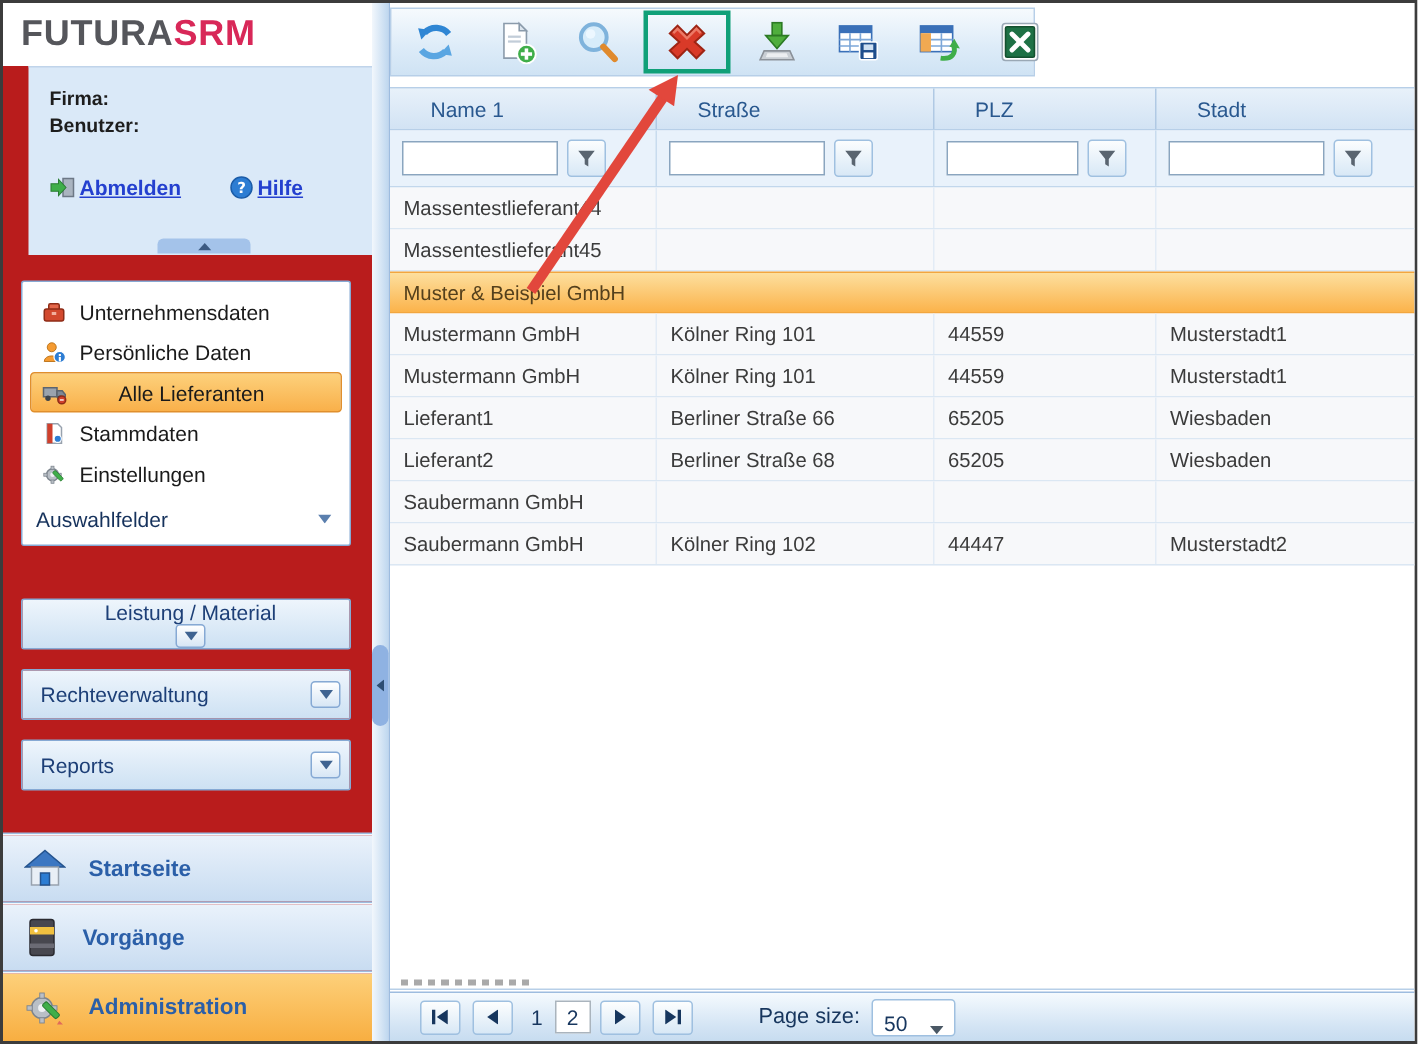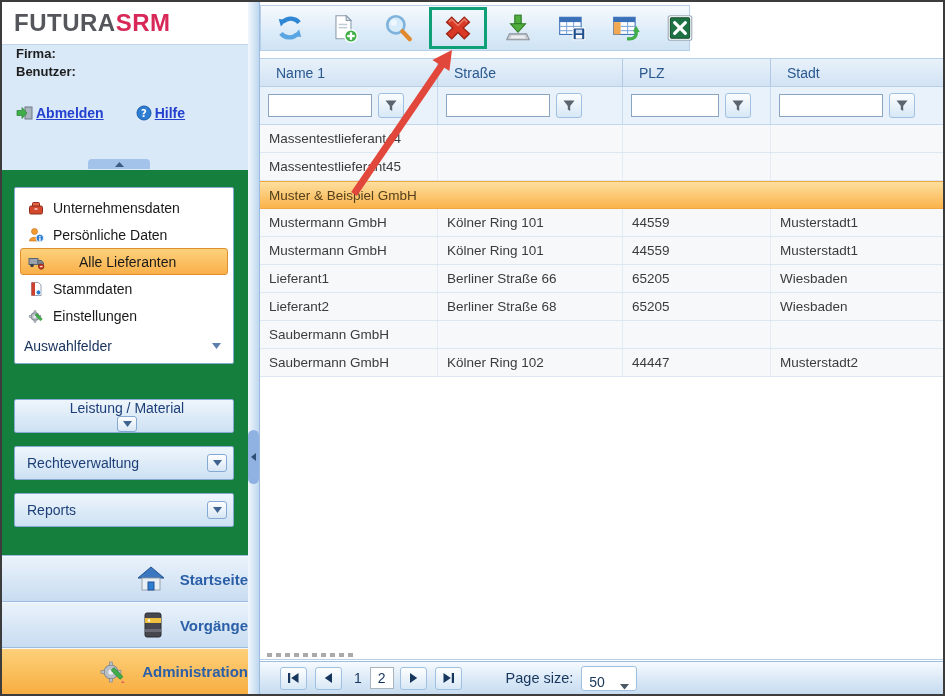--- a/index.html
+++ b/index.html
@@ -1,25 +1,25 @@
 <!DOCTYPE html>
 <html><head>
 <meta charset="utf-8">
 <style>
   * { margin:0; padding:0; box-sizing:border-box; }
   body { background:#e8e8e8; font-family:"Liberation Sans", sans-serif; }
   .frame { position:relative; width:945px; height:696px; border:2px solid #3c3c3c; background:#fff; overflow:hidden; }
 
   
-  .sidebar { position:absolute; left:0; top:0; bottom:0; width:246px; background:#15803d; }
+  .sidebar { position:absolute; left:0; top:0; bottom:0; width:246px; background:#b91c1c; }
   .logo-bar { height:42px; background:#fff; display:flex; align-items:center; padding-left:12px;
               font-size:24px; font-weight:bold; letter-spacing:.5px; }
   .logo-primary { color:#55565b; } .logo-accent { color:#d82858; }
 
-  .user-panel { position:relative; height:126px; background:#dae9f8; border-top:1px solid #c0d4ea; padding:0 0 0 14px; }
+  .user-panel { position:relative; height:126px; background:#dae9f8; border-top:1px solid #c0d4ea; padding:12px 0 0 14px;margin-left:17px; }
   .user-label { font-size:13px; font-weight:bold; color:#1d1d1d; line-height:18px; }
   .links-row { display:flex; gap:32px; margin-top:24px; align-items:center; }
   .app-link { display:flex; align-items:center; gap:3px; color:#2440cf; font-size:14px; font-weight:bold;
               text-decoration:underline; cursor:pointer; }
   .collapse-h { position:absolute; bottom:1px; left:86px; width:62px; height:10px; background:#a4c3ea;
                 border-radius:4px 4px 0 0; display:flex; align-items:center; justify-content:center; cursor:pointer; }
 
   .nav-box { position:absolute; left:12px; top:185px; width:220px; background:#fff; border:1px solid #86a9d4; border-radius:2px; }
   .nav-box-header { display:flex; justify-content:space-between; align-items:center; padding:6px 6px 6px 12px;
                     background:linear-gradient(#eef5fc,#cfe2f4); border-bottom:1px solid #cdddf0;
@@ -33,21 +33,21 @@
   .nav-footer { display:flex; justify-content:space-between; align-items:center; padding:7px 12px 9px 9px;
                 font-size:14px; color:#16325c; cursor:pointer; }
 
   .acc-panel { position:absolute; left:12px; width:220px; height:34px; display:flex; justify-content:space-between;
                align-items:center; padding:0 6px 0 12px; background:linear-gradient(#eef5fc,#cde1f3);
                border:1px solid #86a9d4; border-radius:2px; color:#1d3f77; font-size:14px; cursor:pointer; }
 
   .bottom-nav { position:absolute; bottom:0; left:0; width:246px; border-top:1px solid #9dbcdf; }
   .bottom-item { height:46px; display:flex; align-items:center; gap:15px; padding-left:14px;
                  background:linear-gradient(#eaf2fb,#c8dcf1); border-top:1px solid #f3f8fd;
-                 border-bottom:1px solid #9dbcdf; color:#2b5fa8; font-size:15px; font-weight:bold; cursor:pointer;justify-content:flex-end; }
+                 border-bottom:1px solid #9dbcdf; color:#2b5fa8; font-size:15px; font-weight:bold; cursor:pointer; }
   .bottom-item.selected { background:linear-gradient(#fdd07a,#f8ae41); border-bottom:none; }
 
   
   .splitter { position:absolute; top:0; bottom:0; left:246px; width:12px;
               background:linear-gradient(90deg,#f2f7fc,#bed7ef); border-right:1px solid #9dbcdf; }
   .splitter-handle { position:absolute; top:428px; left:0; width:11px; height:54px; background:#8fb2e2;
                      border-radius:6px; display:flex; align-items:center; justify-content:center; cursor:pointer; }
 
   
   .main { position:absolute; left:258px; top:0; right:0; bottom:0; background:#fff; }
@@ -57,21 +57,21 @@
              display:flex; align-items:center; padding-left:14px; }
   .tool { width:32px; height:32px; margin-right:24px; display:flex; align-items:center; justify-content:center; cursor:pointer; }
   .highlight-box { border:3px solid #10a078; padding:2px 10px; margin:0 16px 0 -8px;
                    display:flex; align-items:center; justify-content:center; }
   .highlight-box .tool { margin-right:0; }
 
   .annotation-arrow { position:absolute; left:0; top:0; width:260px; height:220px; pointer-events:none; z-index:40; }
 
   .grid-head { position:absolute; left:0; top:56px; right:0; height:29px; display:flex;
                background:linear-gradient(#e8f1fa,#d2e3f4); border-top:1px solid #b7cfe8; border-bottom:1px solid #b7cfe8; }
-  .hcol { display:flex; align-items:center; padding-left:16px; font-size:14px; color:#29588f; border-left:1px solid #b0c9e4; }
+  .hcol { display:flex; align-items:center; padding-left:27px; font-size:14px; color:#29588f; border-left:1px solid #b0c9e4; }
   .hcol:first-child { border-left:none; }
   .c1 { width:177px; } .c2 { width:185px; } .c3 { width:148px; } .c4 { flex:1; }
 
   .filter-row { position:absolute; left:0; top:85px; right:0; height:38px; background:#e9f2fb;
                 border-bottom:1px solid #c2d7ec; display:flex; }
   .fcell { display:flex; align-items:center; gap:6px; padding-left:8px; border-left:1px solid #c8dbee; }
   .fcell:first-child { border-left:none; }
   .filter-input { height:23px; border:1px solid #8aa5bf; background:#fff; width:104px; font-size:13px; padding:0 4px; }
   .fcell.c3 .filter-input { width:88px; }
   .filter-btn { width:26px; height:25px; border:1px solid #9fc0e0; border-radius:3px;

